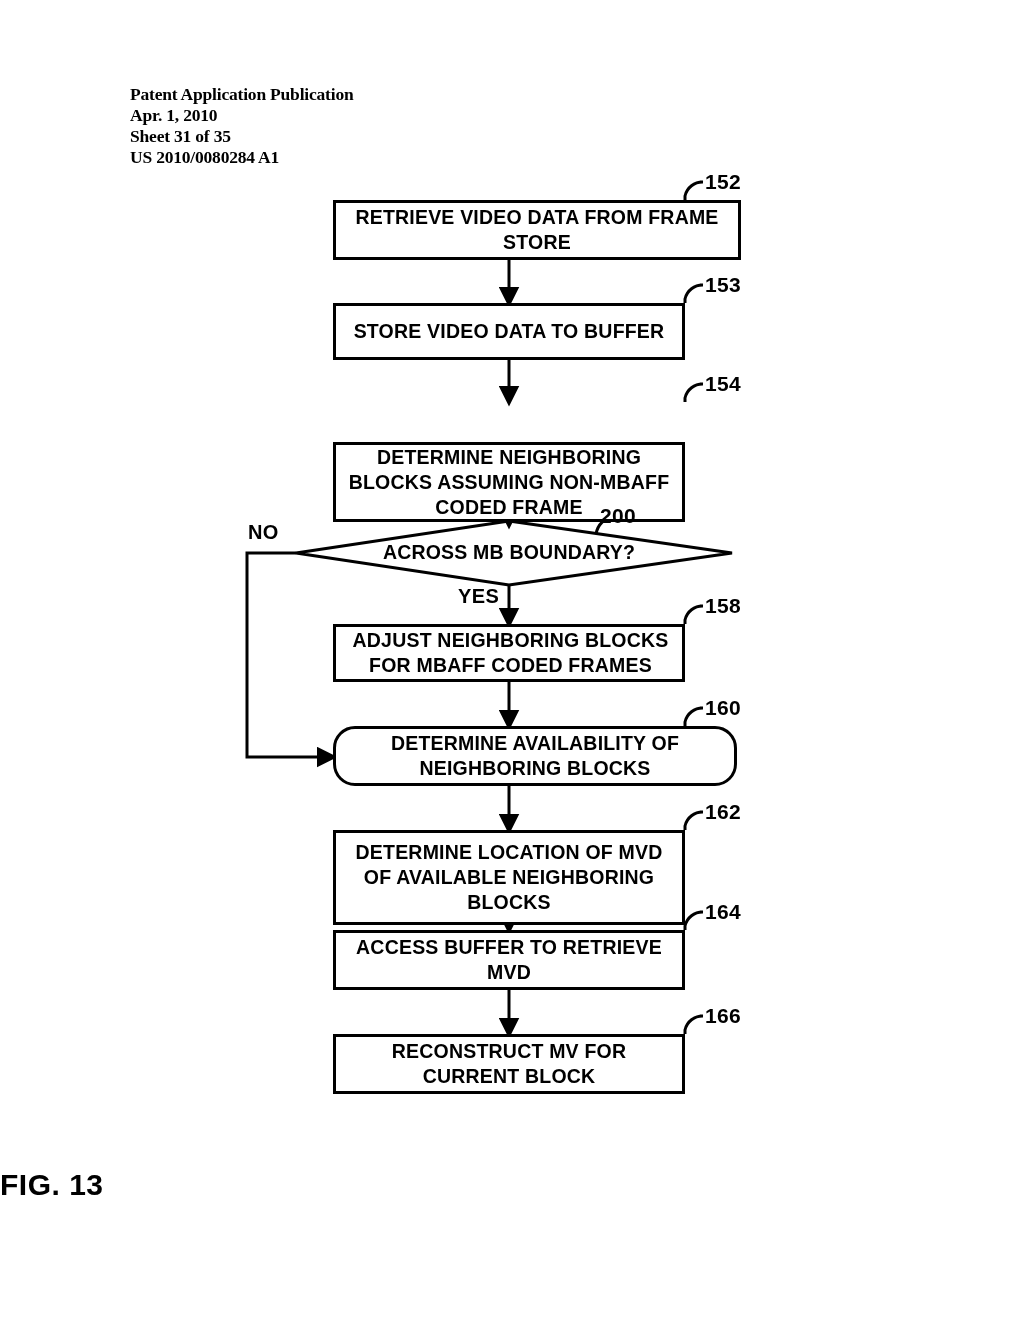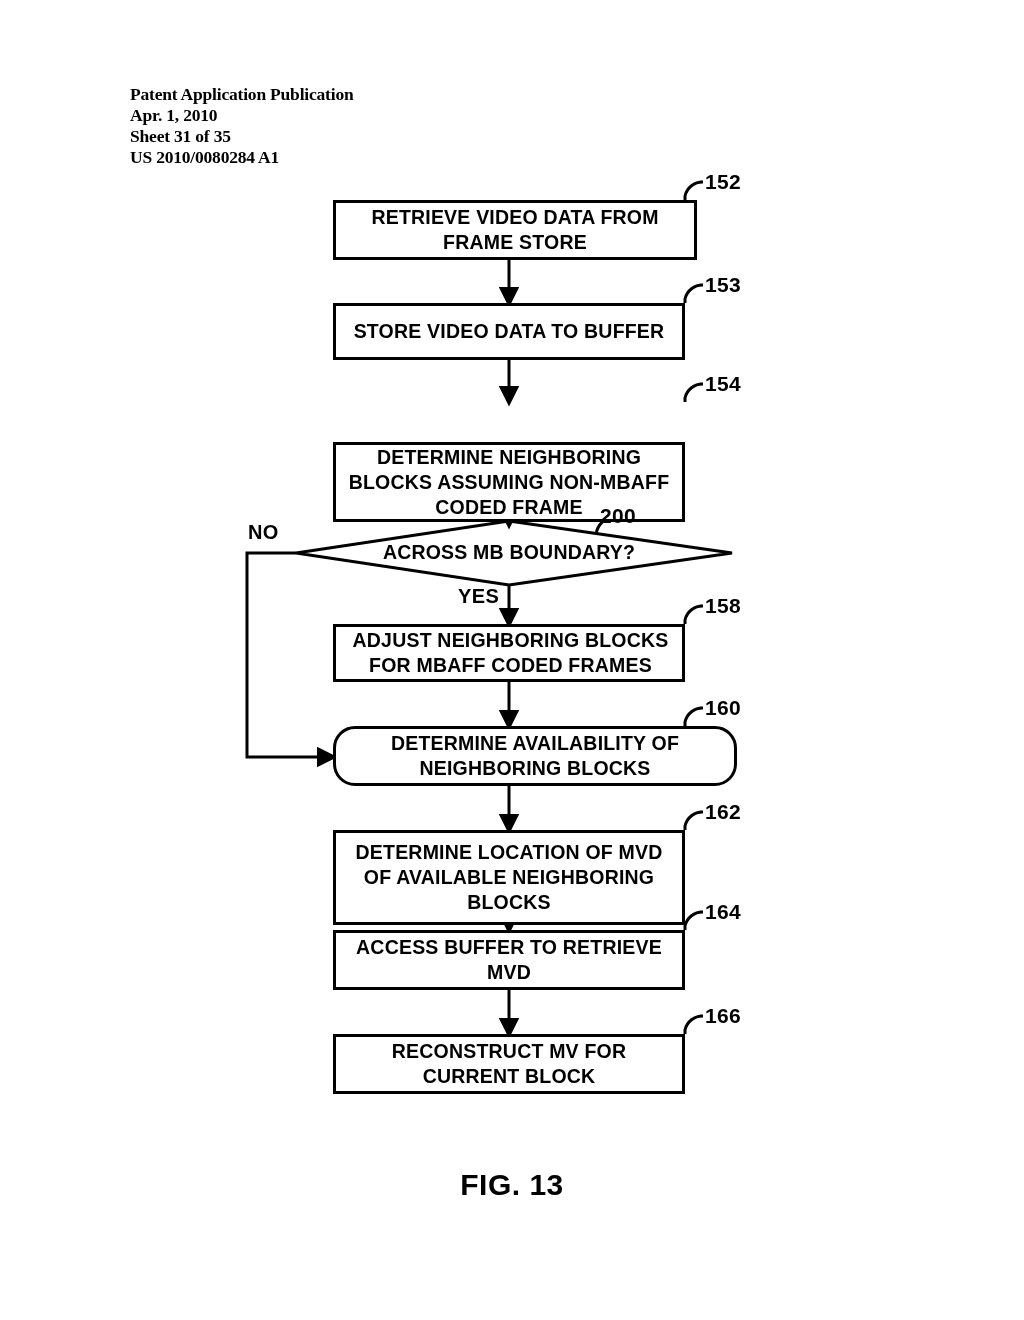--- a/index.html
+++ b/index.html
@@ -99,21 +99,21 @@
     letter-spacing: 0.2px;
     white-space: nowrap;
   }
 
   
   #figure-caption {
     position: absolute;
     left: 0;
     top: 1168px;
     width: 1024px;
-    text-align: center;
+    text-align: left;
     font-family: "Liberation Sans", sans-serif;
     font-weight: bold;
     font-size: 30px;
     letter-spacing: 0.5px;
   }
 
   svg { display: block; }
 </style>
 </head>
 <body>
@@ -160,21 +160,21 @@
       <path d="M 685 303 L 685 299 A 18 18 0 0 1 703 285 L 700 285" fill="none" stroke="#000" stroke-width="3"></path>
       <path d="M 685 402 L 685 398 A 18 18 0 0 1 703 384 L 700 384" fill="none" stroke="#000" stroke-width="3"></path>
       <path d="M 596 534 A 22 22 0 0 1 614 516 L 611 516" fill="none" stroke="#000" stroke-width="3"></path>
       <path d="M 685 624 L 685 620 A 18 18 0 0 1 703 606 L 700 606" fill="none" stroke="#000" stroke-width="3"></path>
       <path d="M 685 726 L 685 722 A 18 18 0 0 1 703 708 L 700 708" fill="none" stroke="#000" stroke-width="3"></path>
       <path d="M 685 830 L 685 826 A 18 18 0 0 1 703 812 L 700 812" fill="none" stroke="#000" stroke-width="3"></path>
       <path d="M 685 930 L 685 926 A 18 18 0 0 1 703 912 L 700 912" fill="none" stroke="#000" stroke-width="3"></path>
       <path d="M 685 1034 L 685 1030 A 18 18 0 0 1 703 1016 L 700 1016" fill="none" stroke="#000" stroke-width="3"></path>
     </svg>
 
-    <div class="node" style="left:333px; top:200px; width:364px; height:60px;">
+    <div class="node" style="left:333px; top:200px; width:408px; height:60px;">
       <span>RETRIEVE VIDEO DATA FROM FRAME STORE</span>
     </div>
 
     <div class="node" style="left:333px; top:303px; width:352px; height:57px;">
       <span>STORE VIDEO DATA TO BUFFER</span>
     </div>
 
     <div class="node" style="left:333px; top:402px; width:352px; height:80px;margin-top:40px;">
       <span>DETERMINE NEIGHBORING BLOCKS ASSUMING NON-MBAFF CODED FRAME</span>
     </div>

